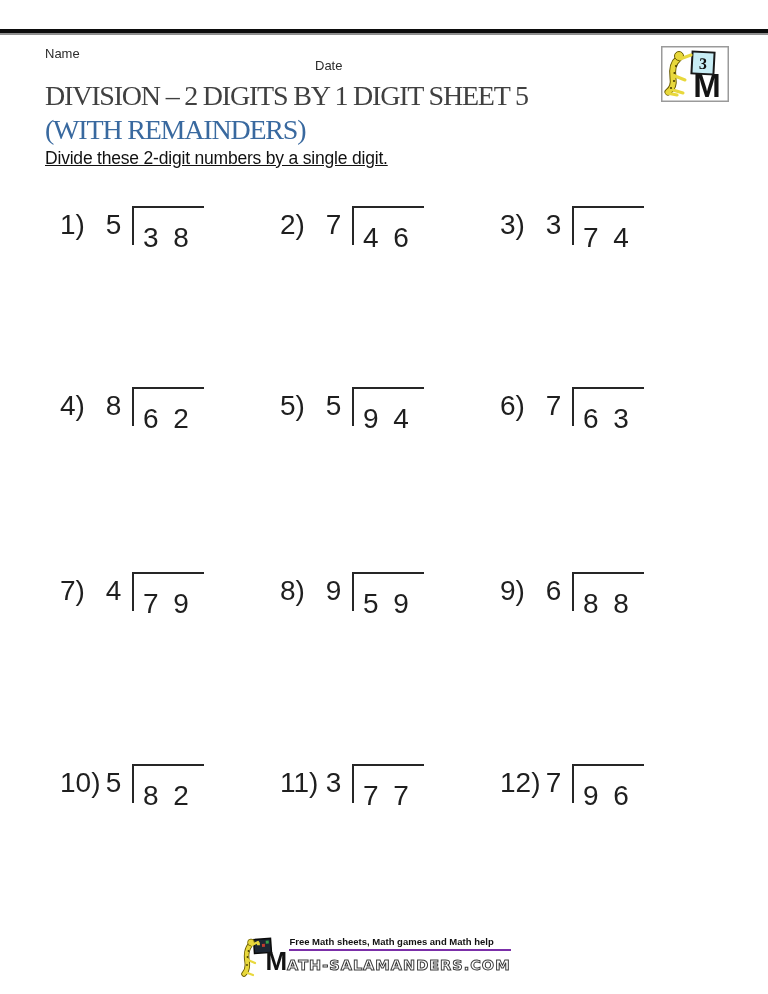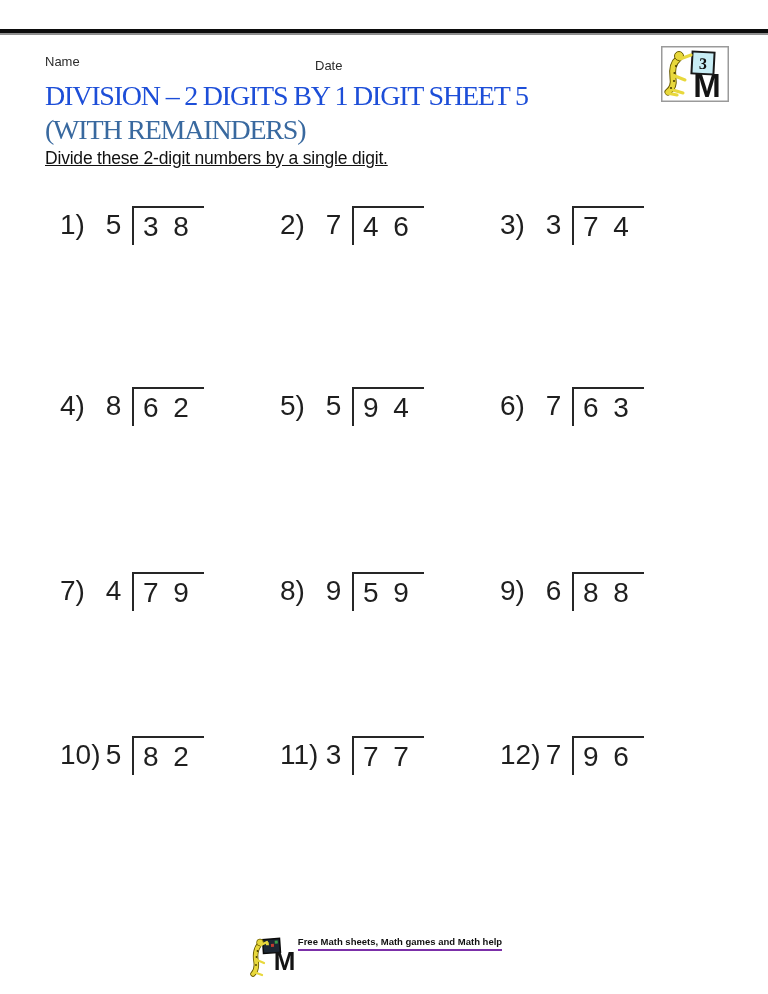--- a/index.html
+++ b/index.html
@@ -5,41 +5,41 @@
   * { margin:0; padding:0; box-sizing:border-box; }
   html,body { background:#fff; }
   body { width:768px; height:994px; font-family:"Liberation Sans", sans-serif; color:#1f1f1f; }
   .page { position:relative; width:768px; height:994px; background:#ffffff; overflow:hidden; }
 
   
   .rule-black { position:absolute; left:0; top:29px; width:768px; height:4px; background:#0c0c0c; }
   .rule-gray  { position:absolute; left:0; top:33px; width:768px; height:2px; background:#8f8f8f; }
 
   
-  .label-name { position:absolute; left:45px; top:46px; font-size:13px; color:#2b2b2b;margin-top:8px; }
+  .label-name { position:absolute; left:45px; top:46px; font-size:13px; color:#2b2b2b; }
   .label-date { position:absolute; left:315px; top:46px; font-size:13px; color:#2b2b2b;margin-top:12px; }
 
   
   .logo-box { position:absolute; left:661px; top:46px; width:68px; height:56px; }
 
   
   .title1 { position:absolute; left:45px; top:80px; font-family:"Liberation Serif", serif;
-            font-size:28px; letter-spacing:-1.2px; color:#1d4ed8; white-space:nowrap; }
+            font-size:28px; letter-spacing:-1.2px; color:#404040; white-space:nowrap; }
   .title2 { position:absolute; left:45px; top:114px; font-family:Liberation Serif, serif;
             font-size:28px; letter-spacing:-1.2px; color:#39699f; white-space:nowrap; }
   .instruction { position:absolute; left:45px; top:148px; font-size:17.5px; color:#111; letter-spacing:-0.2px;text-decoration:underline; }
 
   
   .prow { position:absolute; left:60px; display:flex; }
-  .prow.r1 { top:206px; } .prow.r2 { top:387px; } .prow.r3 { top:572px; } .prow.r4 { top:736px;justify-content:flex-end; }
+  .prow.r1 { top:206px; } .prow.r2 { top:387px; } .prow.r3 { top:572px; } .prow.r4 { top:764px;justify-content:flex-end; }
   .problem { width:220px; display:flex; align-items:flex-start; font-size:28px; line-height:1; }
   .pnum    { width:45px; padding-top:5px; }
   .divisor { width:17px; padding-top:5px; margin-right:10px; text-align:center; }
   .dividend { border-left:2.5px solid #262626; border-top:2.5px solid #262626;
-              height:39px; padding:5px 15px 0 9px; word-spacing:7px; white-space:nowrap; }
+              height:39px; padding:16px 15px 0 9px; word-spacing:7px; white-space:nowrap; }
 
   
   .footer { position:absolute; left:0; top:936px; width:752px; display:flex; justify-content:center; }
   .footer-inner { display:flex; align-items:flex-start; }
   .f-logo { width:36px; height:42px; flex:0 0 auto; margin-right:-4px; }
   .f-col { display:flex; flex-direction:column; }
   .f-tagline { margin-left:16px; font-size:9.5px; font-weight:bold; color:#111;
                padding-bottom:2px; border-bottom:2.5px solid #7b2fa8; white-space:nowrap; }
   .f-site { display:flex; align-items:flex-end; margin-top:-1px; }
   .f-site-m { font-size:26px; font-weight:bold; color:#141414; line-height:0.85; margin-left:-8px; }
@@ -178,18 +178,19 @@
         <path d="M7,24 L14,27" stroke="#e8d83c" stroke-width="2.2" stroke-linecap="round"></path>
         <path d="M4,36 L12,39" stroke="#e8d83c" stroke-width="2.2" stroke-linecap="round"></path>
         <circle cx="7.5" cy="15" r="0.9" fill="#4a3f00"></circle>
         <circle cx="6.5" cy="21" r="0.9" fill="#4a3f00"></circle>
         <circle cx="6" cy="29" r="0.9" fill="#4a3f00"></circle>
       </svg>
       <div class="f-col">
         <div class="f-tagline">Free Math sheets, Math games and Math help</div>
         <div class="f-site">
           <span class="f-site-m">M</span>
+          <span class="f-site-rest">ATH-SALAMANDERS.COM</span>
         </div>
       </div>
     </div>
   </div>
 
 </div>
 
 </body></html>

